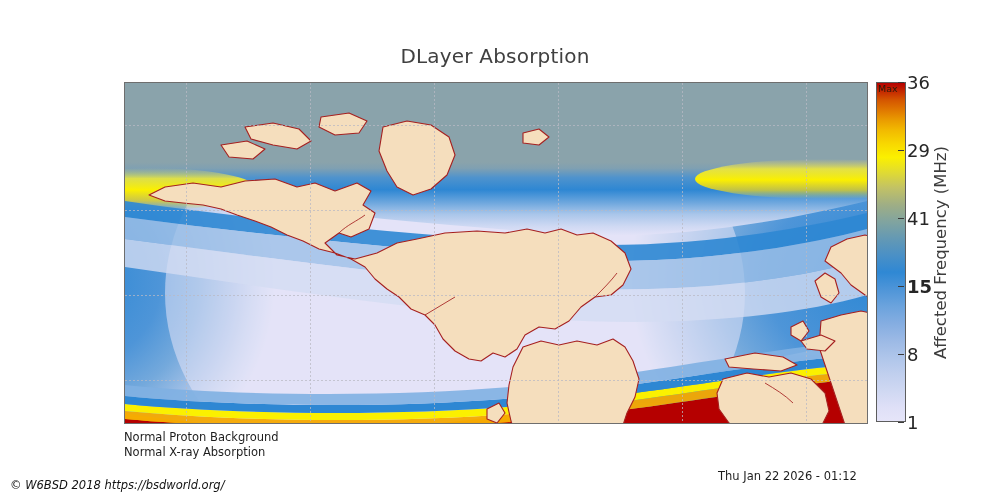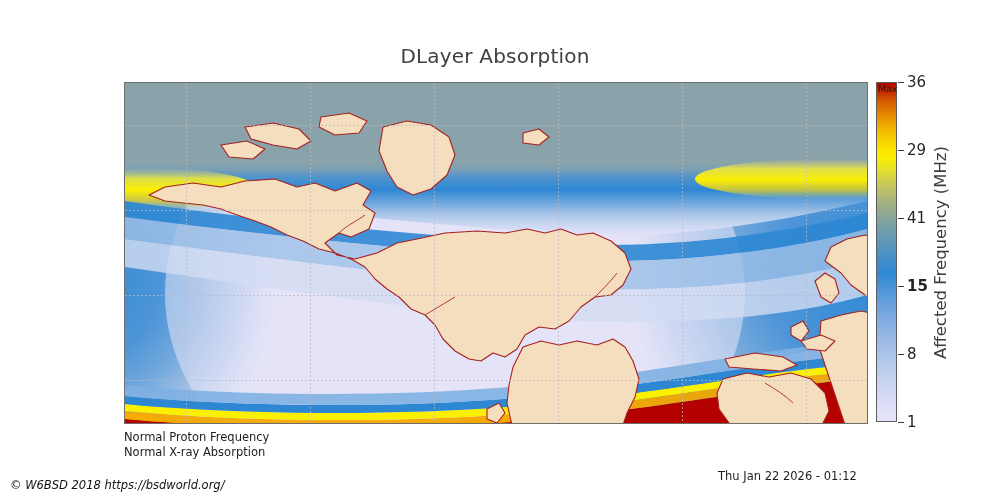--- a/index.html
+++ b/index.html
@@ -64,21 +64,21 @@
     left: 0; right: 0;
     top: auto; bottom: auto;
     width: auto;
   }
 
   
   #colorbar-wrap {
     position: absolute;
     left: 876px;
     top: 82px;
-    width: 21px;
+    width: 30px;
     height: 340px;
   }
   #colorbar-gradient {
     position: absolute;
     inset: 0;
     border: 1px solid #5d5d5d;
     box-sizing: border-box;
   }
   #colorbar-max-label {
     position: absolute;
@@ -92,21 +92,21 @@
   .cb-tick {
     position: absolute;
     left: 22px;
     width: 6px;
     height: 1px;
     background: #3a3a3a;
   }
   .cb-tick-label {
     position: absolute;
     left: 31px;
-    font-size: 15px;
+    font-size: 18px;
     color: #262626;
     transform: translateY(-50%);
     white-space: nowrap;
   }
   #colorbar-axis-label {
     position: absolute;
     left: 929px;
     top: 82px;
     height: 340px;
     width: 22px;
@@ -364,16 +364,16 @@
   <div class="cb-tick-label" style="top:204px;font-weight:bold;">15</div>
   <div class="cb-tick-label" style="top:136px;">41</div>
   <div class="cb-tick-label" style="top:68px;">29</div>
   <div class="cb-tick-label" style="top:0px;">36</div>
 </div>
 
 <div id="colorbar-axis-label">
   <span>Affected Frequency (MHz)</span>
 </div>
 
-<div class="footnote" id="note-proton">Normal Proton Frequency</div>
+<div class="footnote" id="note-proton">Normal Proton Background</div>
 <div class="footnote" id="note-xray">Normal X-ray Absorption</div>
 <div class="footnote" id="timestamp">Thu Jan 22 2026 - 01:12</div>
 <div id="copyright">© W6BSD 2018 https://bsdworld.org/</div>
 
 </body></html>

